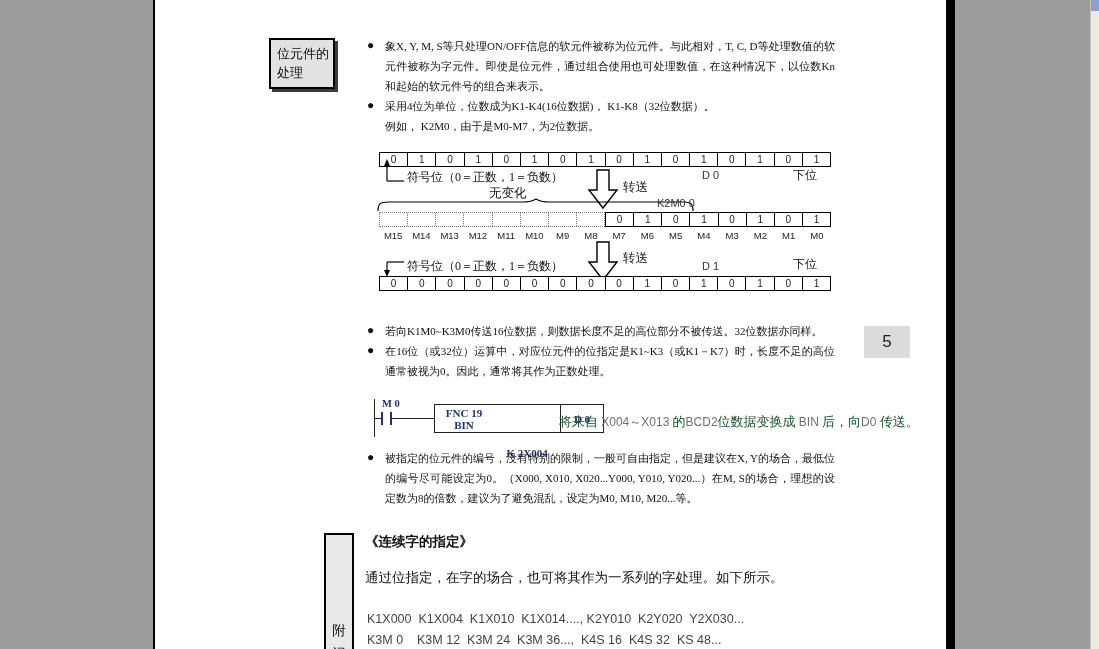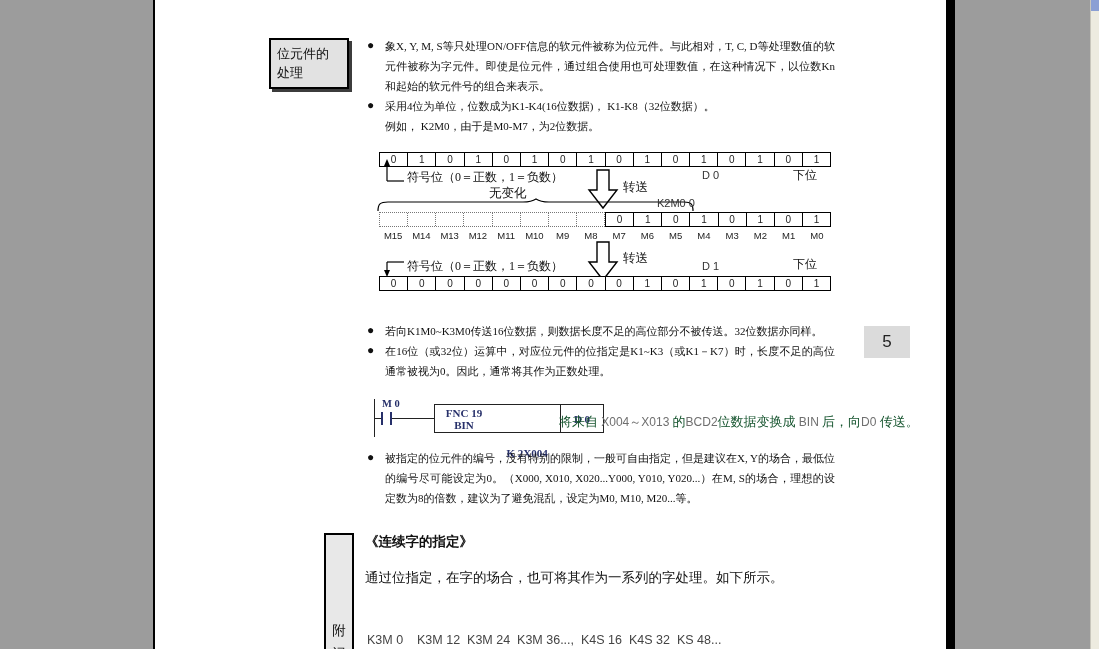--- a/index.html
+++ b/index.html
@@ -13,21 +13,21 @@
   
   #scrollbar{left:1090px;top:0;width:9px;height:649px;background:#edebe0;border-left:1px solid #c8c6bc;box-sizing:border-box;}
   #scroll-thumb{position:absolute;left:0;top:0;width:100%;height:11px;background:#8b9fd4;}
   
   .titlebar{left:112px;top:5px;width:568px;height:20px;border:2px solid #000;background:#fff;box-sizing:border-box;}
   .titlebar .block-l{position:absolute;left:0;top:0;width:36px;height:100%;background:#000;}
   .titlebar .block-r{position:absolute;right:0;top:0;width:40px;height:100%;background:#000;}
   .titlebar .ttl{position:absolute;left:47px;top:0px;font-family:"Liberation Sans",sans-serif;
                  font-weight:bold;font-size:14.5px;line-height:16px;white-space:nowrap;}
   
-  .sidebox{left:114px;top:38px;width:80px;height:51px;background:#e2e2e2;border:2px solid #000;
+  .sidebox{left:114px;top:38px;width:66px;height:51px;background:#e2e2e2;border:2px solid #000;
            box-shadow:3px 3px 0 #3c3c3c;box-sizing:border-box;padding:4px 0 0 6px;
            font-size:13px;line-height:19px;white-space:pre-line;}
   
   .bullets{width:470px;}
   .bullet{display:flex;align-items:flex-start;}
   .bullet .mark{width:18px;font-size:12px;line-height:18.5px;flex:none;}
   .bullet .btxt{width:450px;font-size:11px;line-height:20px;white-space:pre-line;text-align:justify;}
   
   .reg-row{display:flex;width:452px;border:1px solid #000;box-sizing:border-box;height:15px;background:#fff;}
   .reg-cell{flex:1;border-left:1px solid #000;text-align:center;
@@ -230,20 +230,21 @@
     <div class="bullet">
       <span class="mark">●</span>
       <div class="btxt">被指定的位元件的编号，没有特别的限制，一般可自由指定，但是建议在X, Y的场合，最低位的编号尽可能设定为0。（X000, X010, X020...Y000, Y010, Y020...）在M, S的场合，理想的设定数为8的倍数，建议为了避免混乱，设定为M0, M10, M20...等。</div>
     </div>
   </div>
 
   <div class="apx-tab abs">附
 记</div>
   <div class="apx-head abs" style="left:210px;top:533px;">《连续字的指定》</div>
   <div class="apx-line abs" style="left:210px;top:569px;">通过位指定，在字的场合，也可将其作为一系列的字处理。如下所示。</div>
+  <div class="apx-ex abs" style="left:212px;top:612px;">K1X000  K1X004  K1X010  K1X014...., K2Y010  K2Y020  Y2X030...</div>
   <div class="apx-ex abs" style="left:212px;top:633px;">K3M 0    K3M 12  K3M 24  K3M 36...,  K4S 16  K4S 32  KS 48...</div>
 
   <div class="pagenum abs">5</div>
 </div>
 
 <div id="right-bar" class="abs"></div>
 
 <div id="scrollbar" class="abs">
   <div id="scroll-thumb"></div>
 </div>

